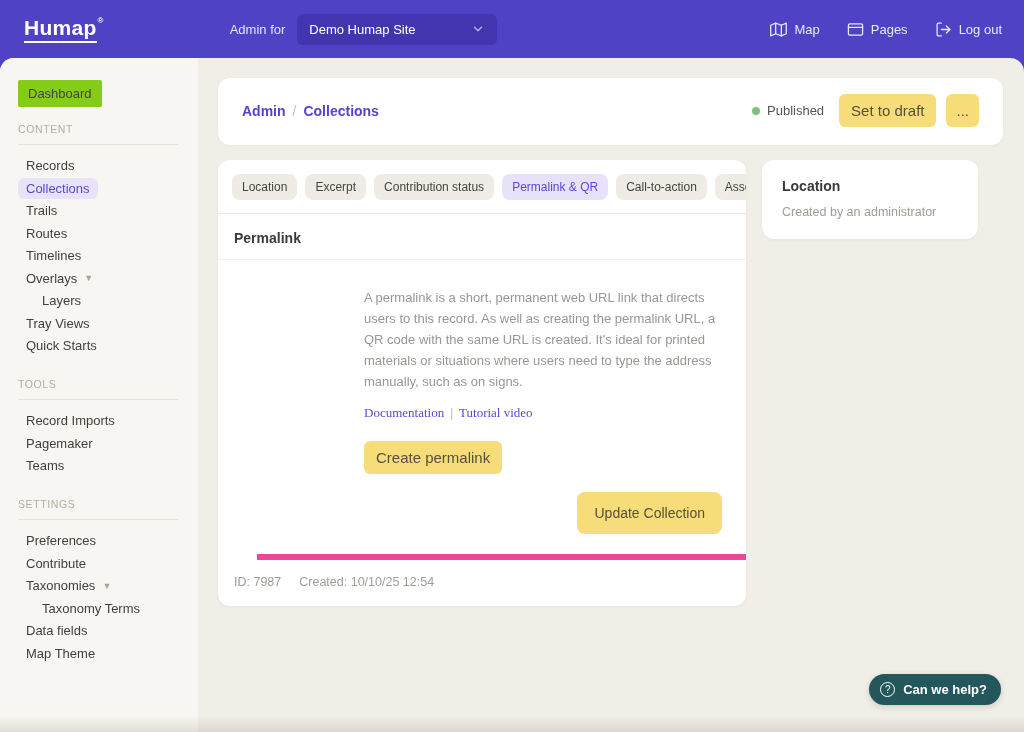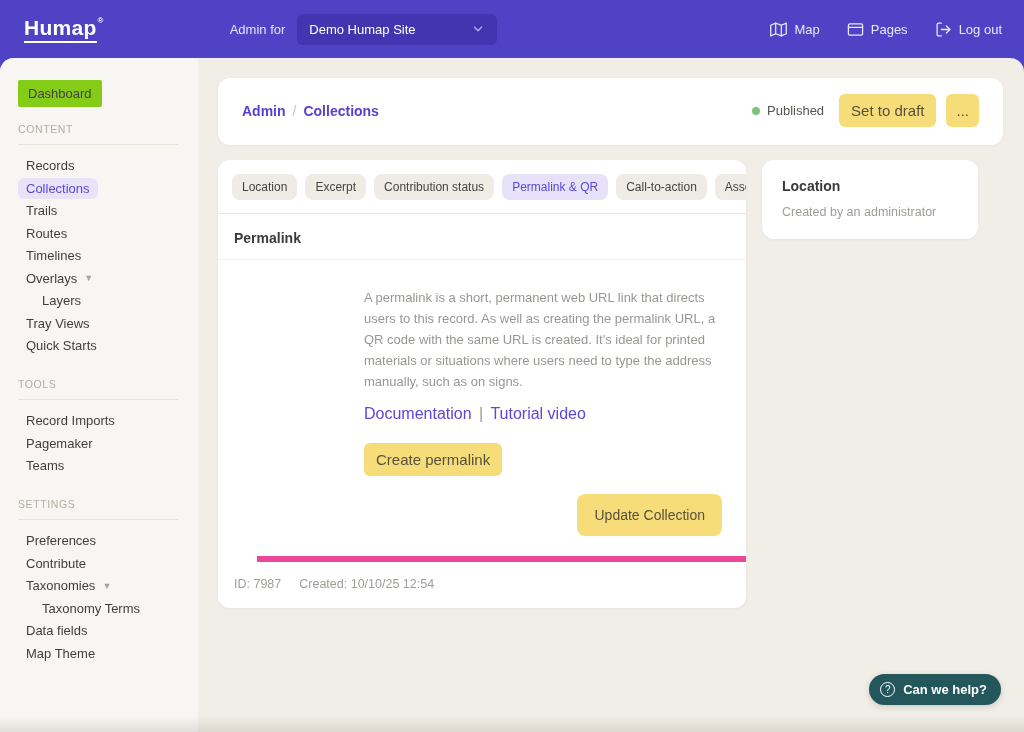--- a/index.html
+++ b/index.html
@@ -162,21 +162,21 @@
     padding: 16px 16px 13px;
     font-size: 14px;
     font-weight: bold;
     color: #3a3a3c;
     border-bottom: 1px solid #f4f1ea;
   }
   .section-body { display: flex; padding: 27px 16px 0; }
   .label-col { width: 130px; flex-shrink: 0; }
   .field-col { width: 392px; }
   .field-col p { font-size: 13px; line-height: 1.62; color: #9a9792; margin-bottom: 13px; }
-  .doc-links { font-size: 16px; }
+  .doc-links { font-size: 13px; font-family: Liberation Serif, serif; }
   .doc-links .link { color: #5a48d6; cursor: pointer; }
   .doc-links .lsep { color: #9a9792; padding: 0 3px; }
   .create-btn { margin-top: 20px; }
   .card-actions { padding: 18px 24px 20px; display: flex; justify-content: flex-end; border-bottom: 6px solid #ec4899; margin-left: 39px; }
   .update-btn { padding: 13px 17px; font-size: 14px; border-radius: 8px; }
   .card-footer { padding: 15px 16px 17px; display: flex; gap: 18px; font-size: 12.5px; color: #a09d97; }
 
   .ownership-card {
     width: 216px;
     background: #fff;

